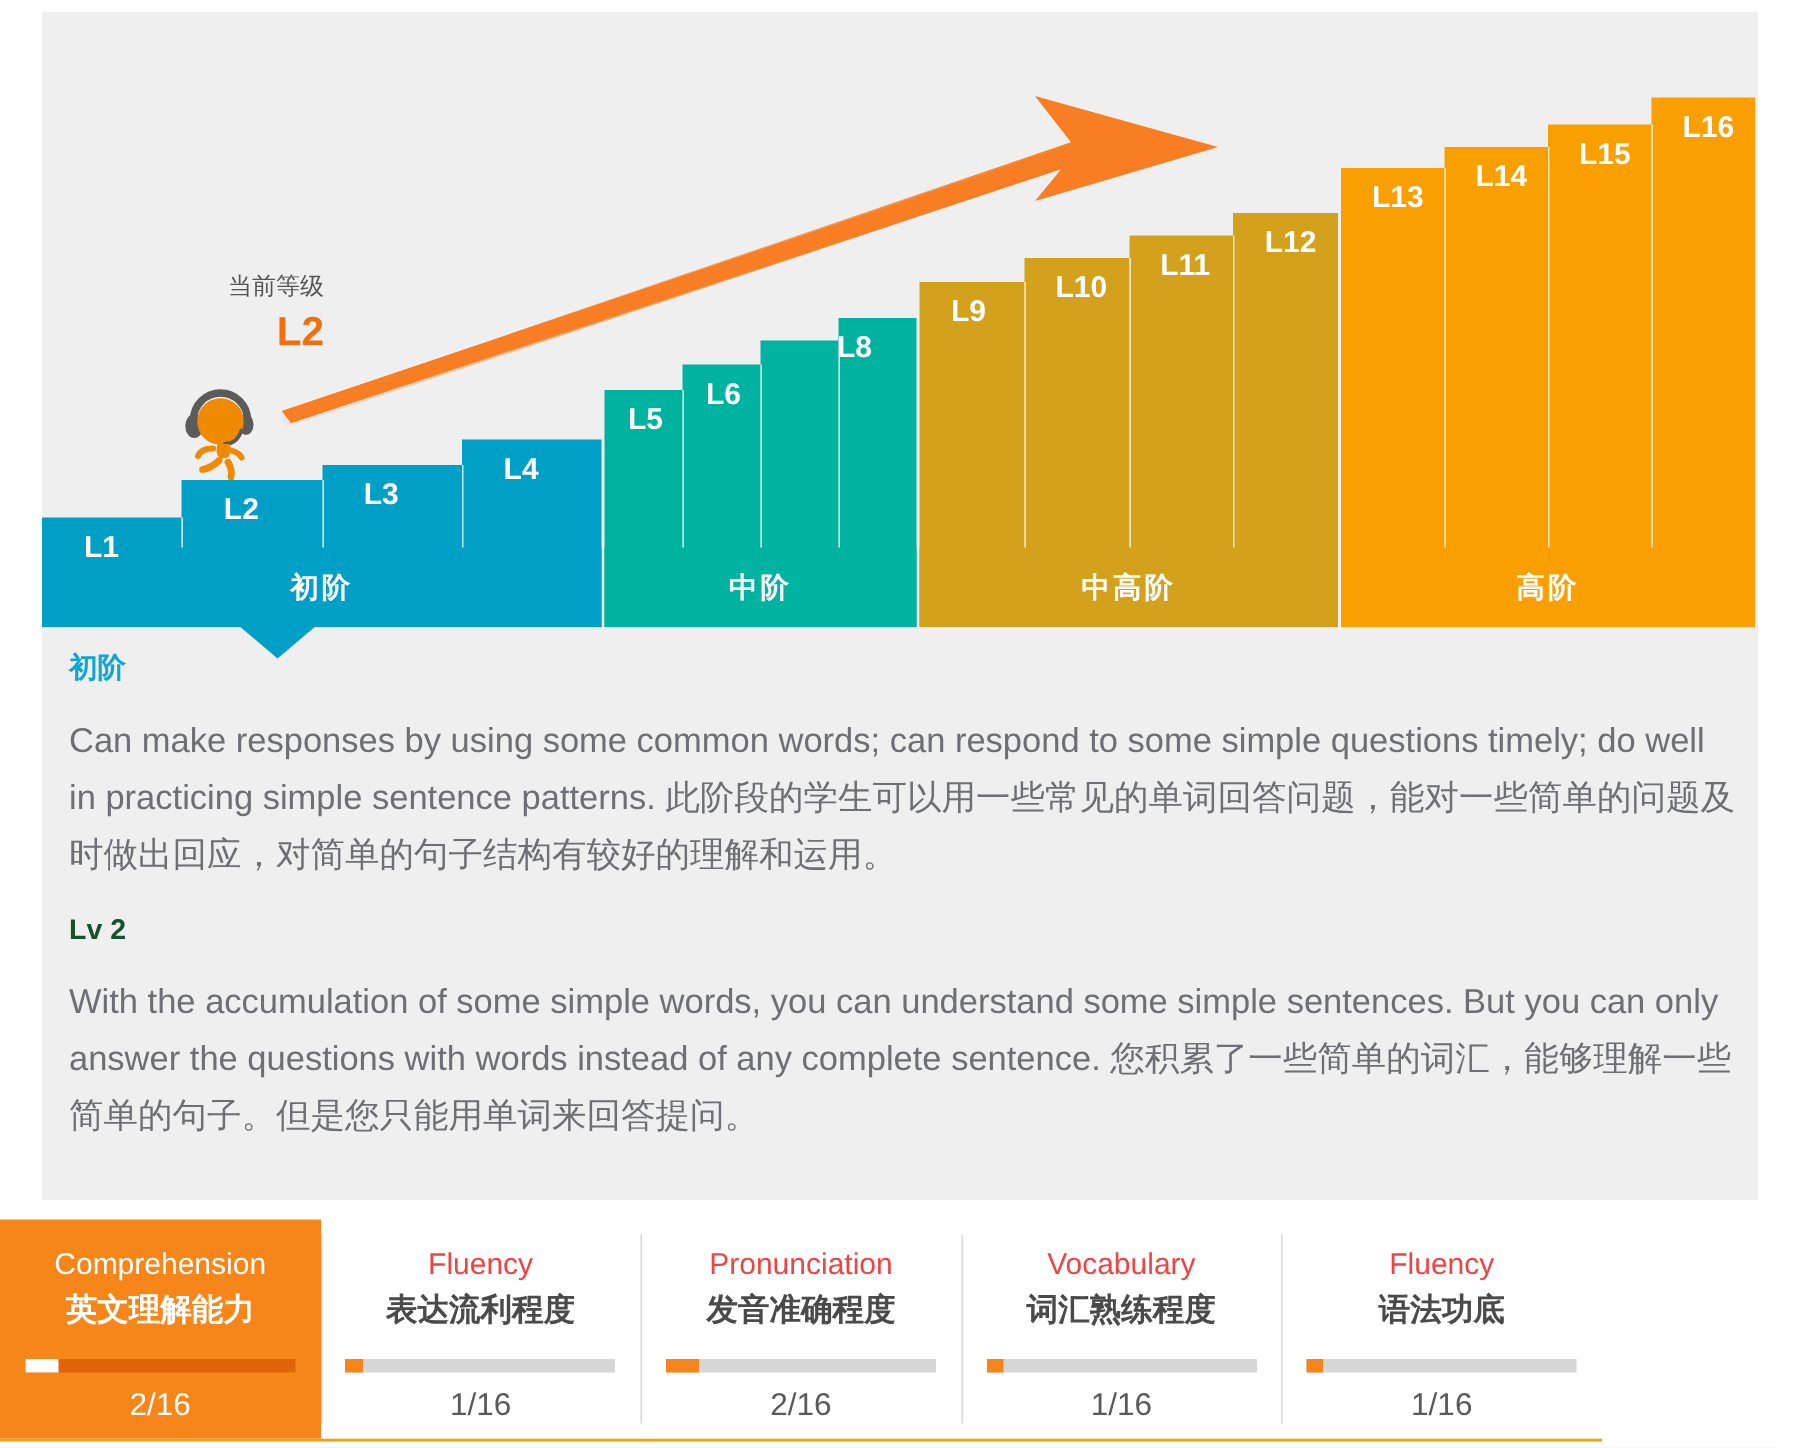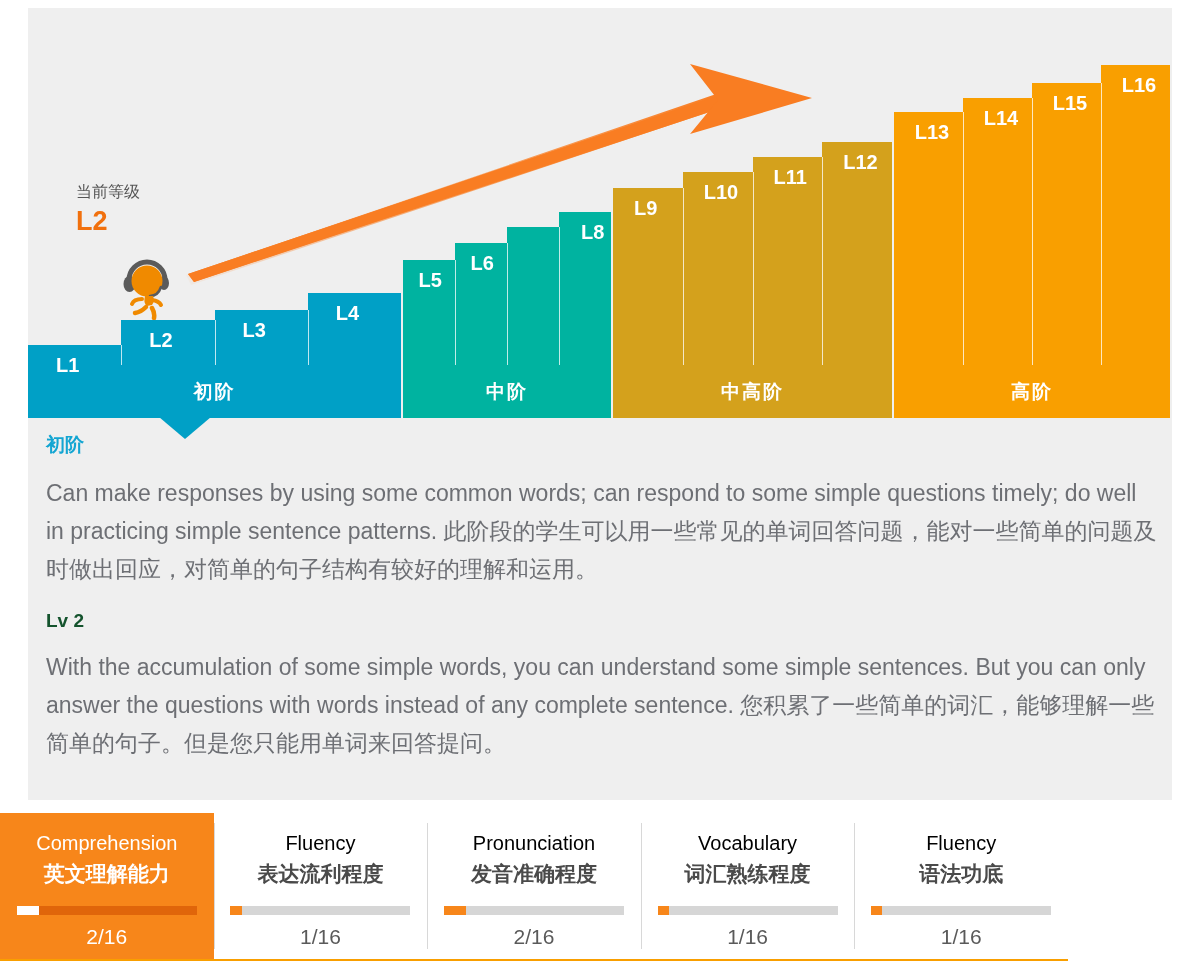--- a/index.html
+++ b/index.html
@@ -39,21 +39,21 @@
   .bar-sep{
     position:absolute;bottom:53px;width:1px;background:rgba(255,255,255,.75);
   }
   .bar-label{
     position:absolute;color:#ffffff;font-weight:bold;font-size:20px;
     white-space:nowrap;
   }
 
   
   .cur-wrap{
-    position:absolute;left:76px;top:182px;width:140px;text-align:left;
+    position:absolute;left:76px;top:182px;width:140px;text-align:right;
     pointer-events:none;
   }
   .cur-title{font-size:16px;color:#555555;line-height:1.2;}
   .cur-level{font-size:27px;font-weight:bold;color:#f1700d;line-height:1.25;margin-top:4px;}
 
   .mascot{
     position:absolute;left:119px;top:258px;width:56px;height:62px;
   }
 
   
@@ -89,21 +89,21 @@
     flex:1 1 0;position:relative;
     display:flex;flex-direction:column;align-items:center;
     padding-top:17px;box-sizing:border-box;
     background:#ffffff;
   }
   .card + .card::before{
     content:"";position:absolute;left:0;top:10px;bottom:10px;width:1px;background:#d8d8d8;
   }
   .card.active{background:#f7861a;}
   .card-en{
-    font-size:20px;color:#000000;line-height:1.35;font-weight:400;
+    font-size:20px;color:#ef4444;line-height:1.35;font-weight:400;
   }
   .card.active .card-en{color:#ffffff;}
   .card-cn{
     font-size:21px;font-weight:bold;color:#4a4a4a;line-height:1.45;margin-top:2px;
   }
   .card.active .card-cn{color:#ffffff;}
   .track{
     position:relative;margin-top:17px;width:180px;height:9px;background:#d6d6d6;
   }
   .card.active .track{background:#e0650a;}
@@ -143,21 +143,21 @@
         <div class="group-base" style="background: rgb(0, 179, 160);"></div>
         <div class="bar" style="left: 0px; width: 52px; height: 158px; background: rgb(0, 179, 160);"></div>
         <div class="bar-label" style="left: 15.6px; bottom: 126px;">L5</div>
         <div class="bar" style="left: 52px; width: 52px; height: 175px; background: rgb(0, 179, 160);"></div>
         <div class="bar-label" style="left: 67.6px; bottom: 143px;">L6</div>
         <div class="bar-sep" style="left: 52px; height: 105px;"></div>
         <div class="bar" style="left: 104px; width: 52px; height: 191px; background: rgb(0, 179, 160);"></div>
         <div class="bar-label" style="left: 119.6px; bottom: 159px; padding-left: 44px;">L7</div>
         <div class="bar-sep" style="left: 104px; height: 122px;"></div>
         <div class="bar" style="left: 156px; width: 52px; height: 206px; background: rgb(0, 179, 160);"></div>
-        <div class="bar-label" style="left: 178px; bottom: 174px;">L8</div>
+        <div class="bar-label" style="left: 155px; bottom: 174px;">L8</div>
         <div class="bar-sep" style="left: 156px; height: 138px;"></div>
         <div class="group-label">中阶</div>
       </div>
       <div class="group" style="left: 585px; width: 279px;">
         <div class="group-base" style="background: rgb(212, 161, 28);"></div>
         <div class="bar" style="left: 0px; width: 69.75px; height: 230px; background: rgb(212, 161, 28);"></div>
         <div class="bar-label" style="left: 20.925px; bottom: 198px; margin-top: 40px;">L9</div>
         <div class="bar" style="left: 69.75px; width: 69.75px; height: 246px; background: rgb(212, 161, 28);"></div>
         <div class="bar-label" style="left: 90.675px; bottom: 214px;">L10</div>
         <div class="bar-sep" style="left: 69.75px; height: 177px;"></div>

